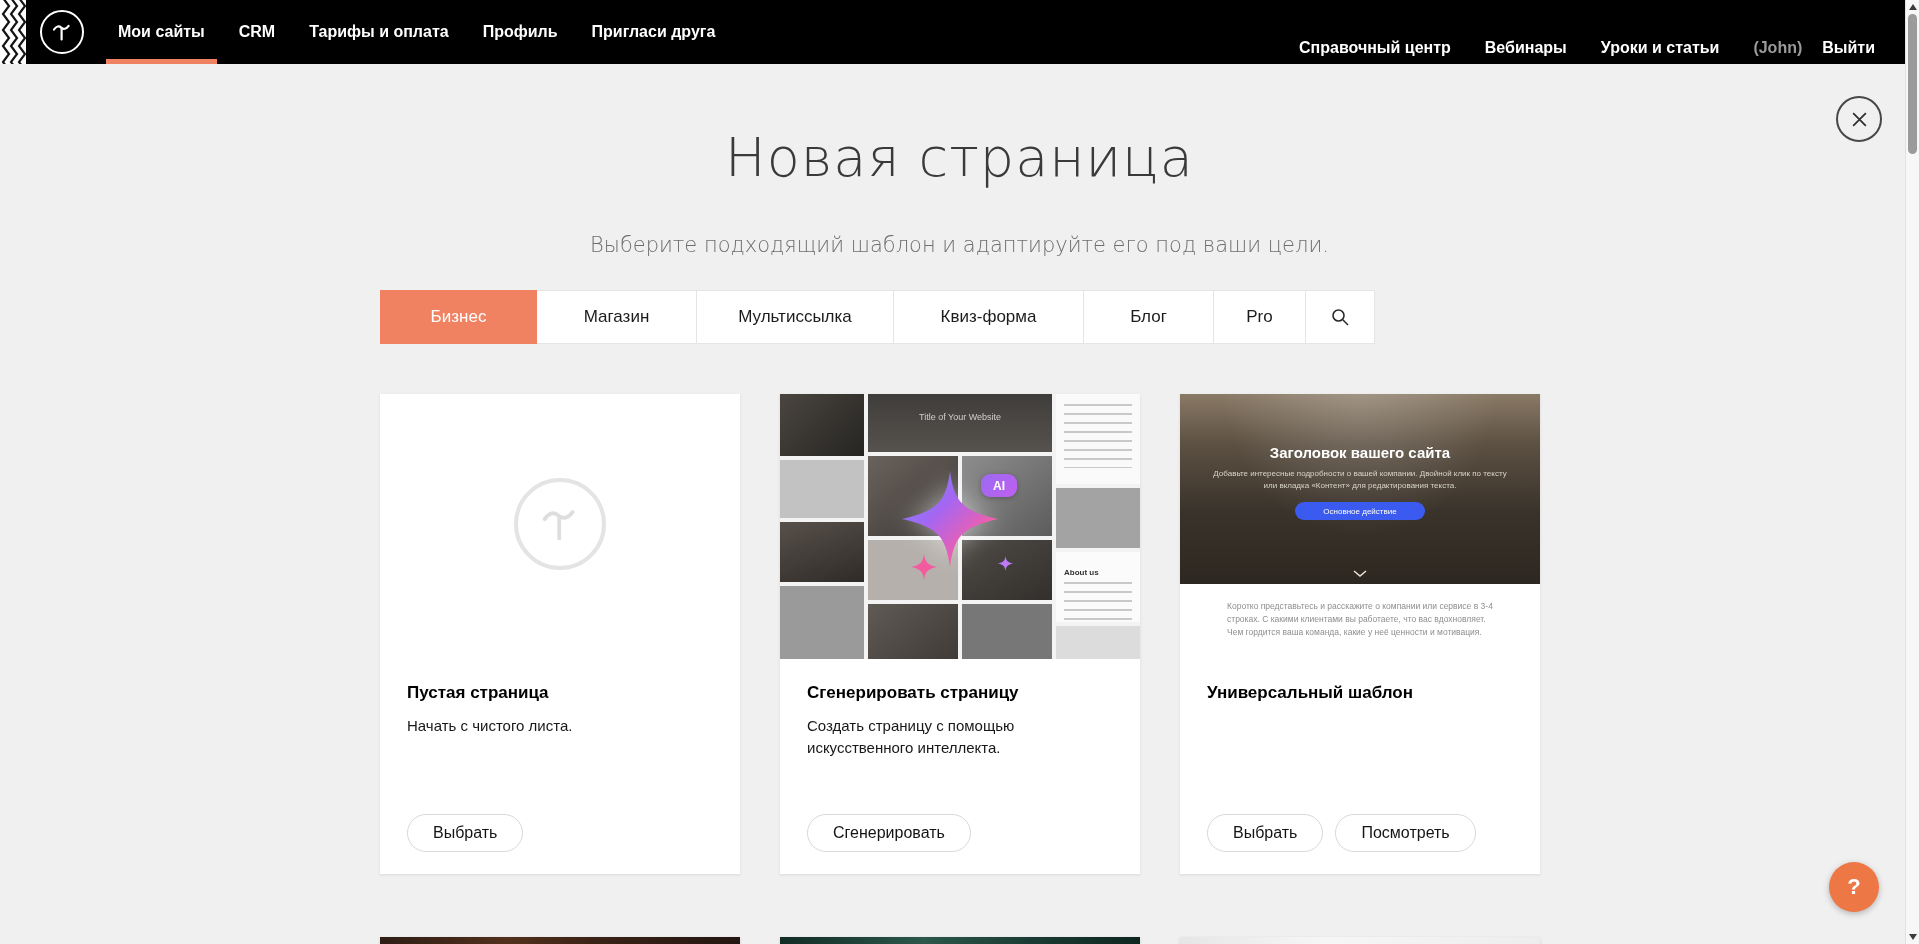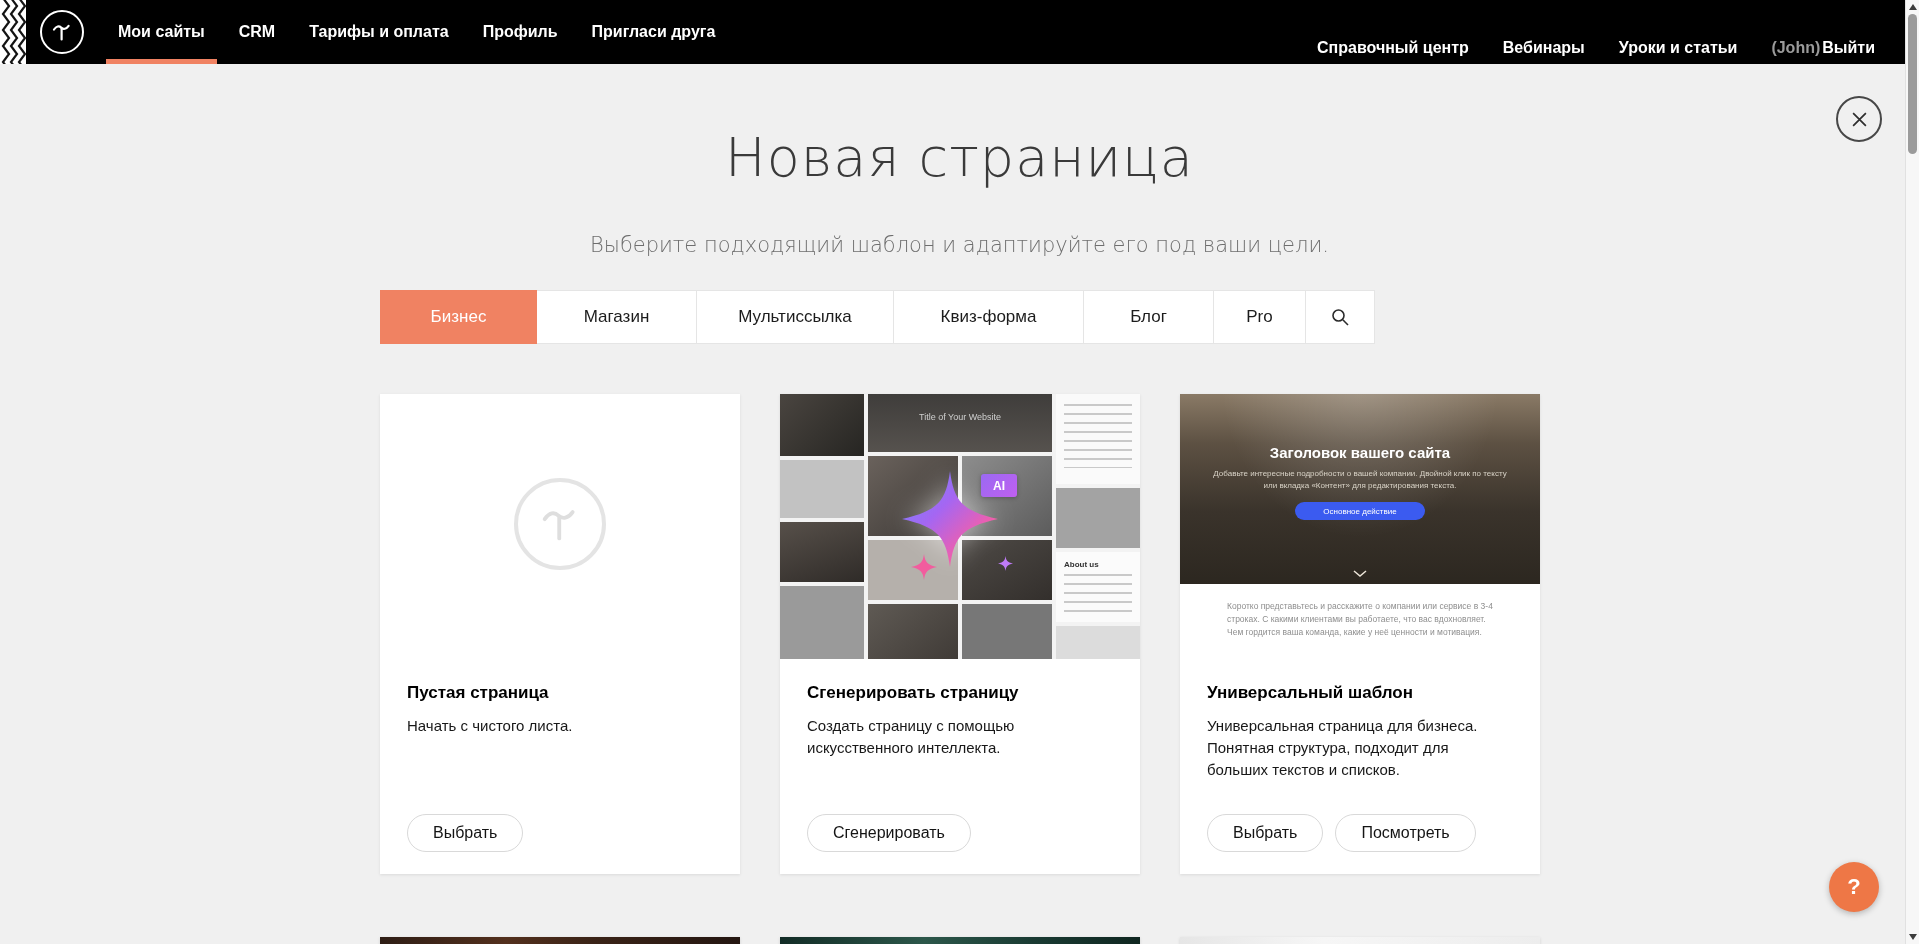--- a/index.html
+++ b/index.html
@@ -10,21 +10,21 @@
   
   .navbar{position:absolute;top:0;left:0;width:1919px;height:64px;background:#000;z-index:20;padding-left:28px;}
   .zigzag{position:absolute;left:0;top:0;width:26px;height:64px;background:#fff;overflow:hidden;}
   .logo{position:absolute;left:40px;top:10px;width:44px;height:44px;border:2.5px solid #fff;border-radius:50%;
         display:flex;align-items:center;justify-content:center;cursor:pointer;}
   .nav-left{position:absolute;left:118px;top:0;height:64px;display:flex;gap:34px;}
   .nav-right{position:absolute;right:44px;top:16px;height:64px;display:flex;gap:34px;}
   .nav-item{height:64px;display:flex;align-items:center;color:#fff;font-size:16px;font-weight:700;
             cursor:pointer;position:relative;white-space:nowrap;}
   .nav-item.active::after{content:"";position:absolute;left:-12px;right:-12px;bottom:0;height:5px;background:var(--accent);}
-  .nav-user{height:64px;display:flex;gap:2px;align-items:center;cursor:pointer;white-space:nowrap;}
+  .nav-user{height:64px;display:flex;gap:20px;align-items:center;cursor:pointer;white-space:nowrap;}
   .nav-user .muted{color:#9a9a9a;font-weight:700;font-size:16px;}
   .nav-user .strong{color:#fff;font-weight:700;font-size:16px;}
 
   
   .close-btn{position:absolute;top:96px;right:37px;width:46px;height:46px;border-radius:50%;border:2px solid #474747;
              display:flex;align-items:center;justify-content:center;cursor:pointer;z-index:6;}
 
   
   .page-title{position:absolute;top:126px;left:0;width:100%;text-align:center;
               font-family:"DejaVu Sans",sans-serif;font-weight:200;font-size:54px;color:#3a3a3a;letter-spacing:1px;}
@@ -49,25 +49,25 @@
 
   
   .blank-mark{position:absolute;top:84px;left:50%;transform:translateX(-50%);width:92px;height:92px;
               border:4px solid #e4e4e4;border-radius:50%;display:flex;align-items:center;justify-content:center;}
 
   
   .collage{position:absolute;top:0;left:0;width:360px;height:265px;background:#f3f3f3;overflow:hidden;}
   .blk{position:absolute;}
   .collage-title{position:absolute;left:88px;top:18px;width:184px;text-align:center;color:#cfcfcf;font-size:9px;}
   .lines{background-image:repeating-linear-gradient(to bottom,#c9c9c9 0 2px,transparent 2px 9px);}
-  .about-label{margin:8px 8px 0;font-size:8px;font-weight:700;color:#333;}
+  .about-label{margin:16px 8px 0;font-size:8px;font-weight:700;color:#333;}
   .sparkle-big{position:absolute;left:122px;top:77px;filter:drop-shadow(0 0 14px rgba(255,255,255,.6));}
   .sparkle-sm1{position:absolute;left:131px;top:160px;}
   .sparkle-sm2{position:absolute;left:218px;top:162px;}
-  .ai-badge{position:absolute;left:201px;top:80px;width:36px;height:23px;border-radius:3px;
+  .ai-badge{position:absolute;left:201px;top:80px;width:36px;height:23px;border-radius:9px;
             background:linear-gradient(135deg,#9a6af2,#c05ff0);color:#fff;font-size:12px;font-weight:700;
             display:flex;align-items:center;justify-content:center;box-shadow:0 1px 4px rgba(0,0,0,.25);}
 
   
   .hero{position:absolute;top:0;left:0;width:360px;height:190px;text-align:center;
         background:radial-gradient(ellipse at 50% -10%, rgba(255,255,255,.22), rgba(255,255,255,0) 55%),
                    linear-gradient(180deg,#8a7a66 0%,#5d5143 26%,#3a332b 62%,#2c2720 100%);
         display:flex;flex-direction:column;align-items:center;}
   .hero-heading{margin-top:50px;color:#fff;font-size:15px;font-weight:700;}
   .hero-sub{margin-top:7px;width:300px;color:#d9d3c7;font-size:8px;line-height:1.5;}
@@ -258,21 +258,20 @@
     <div class="hero">
       <div class="hero-heading">Заголовок вашего сайта</div>
       <div class="hero-sub">Добавьте интересные подробности о вашей компании. Двойной клик по тексту или вкладка «Контент» для редактирования текста.</div>
       <div class="hero-btn">Основное действие</div>
       <svg class="hero-chevron" width="16" height="9" viewBox="0 0 16 9">
         <polyline points="2,2 8,7 14,2" fill="none" stroke="#ece5d8" stroke-width="1.5"></polyline>
       </svg>
     </div>
     <div class="preview-paragraph">Коротко представьтесь и расскажите о компании или сервисе в 3-4 строках. С какими клиентами вы работаете, что вас вдохновляет. Чем гордится ваша команда, какие у неё ценности и мотивация.</div>
     <div class="card-title">Универсальный шаблон</div>
-    <div class="card-desc">Универсальная страница для бизнеса. Понятная структура, подходит для больших текстов и списков.</div>
     <div class="card-actions">
       <button class="pill">Выбрать</button>
       <button class="pill">Посмотреть</button>
     </div>
   </div>
 </div>
 
 <div class="bottom-cards">
   <div class="bottom-card sliver-1"></div>
   <div class="bottom-card sliver-2"></div>

